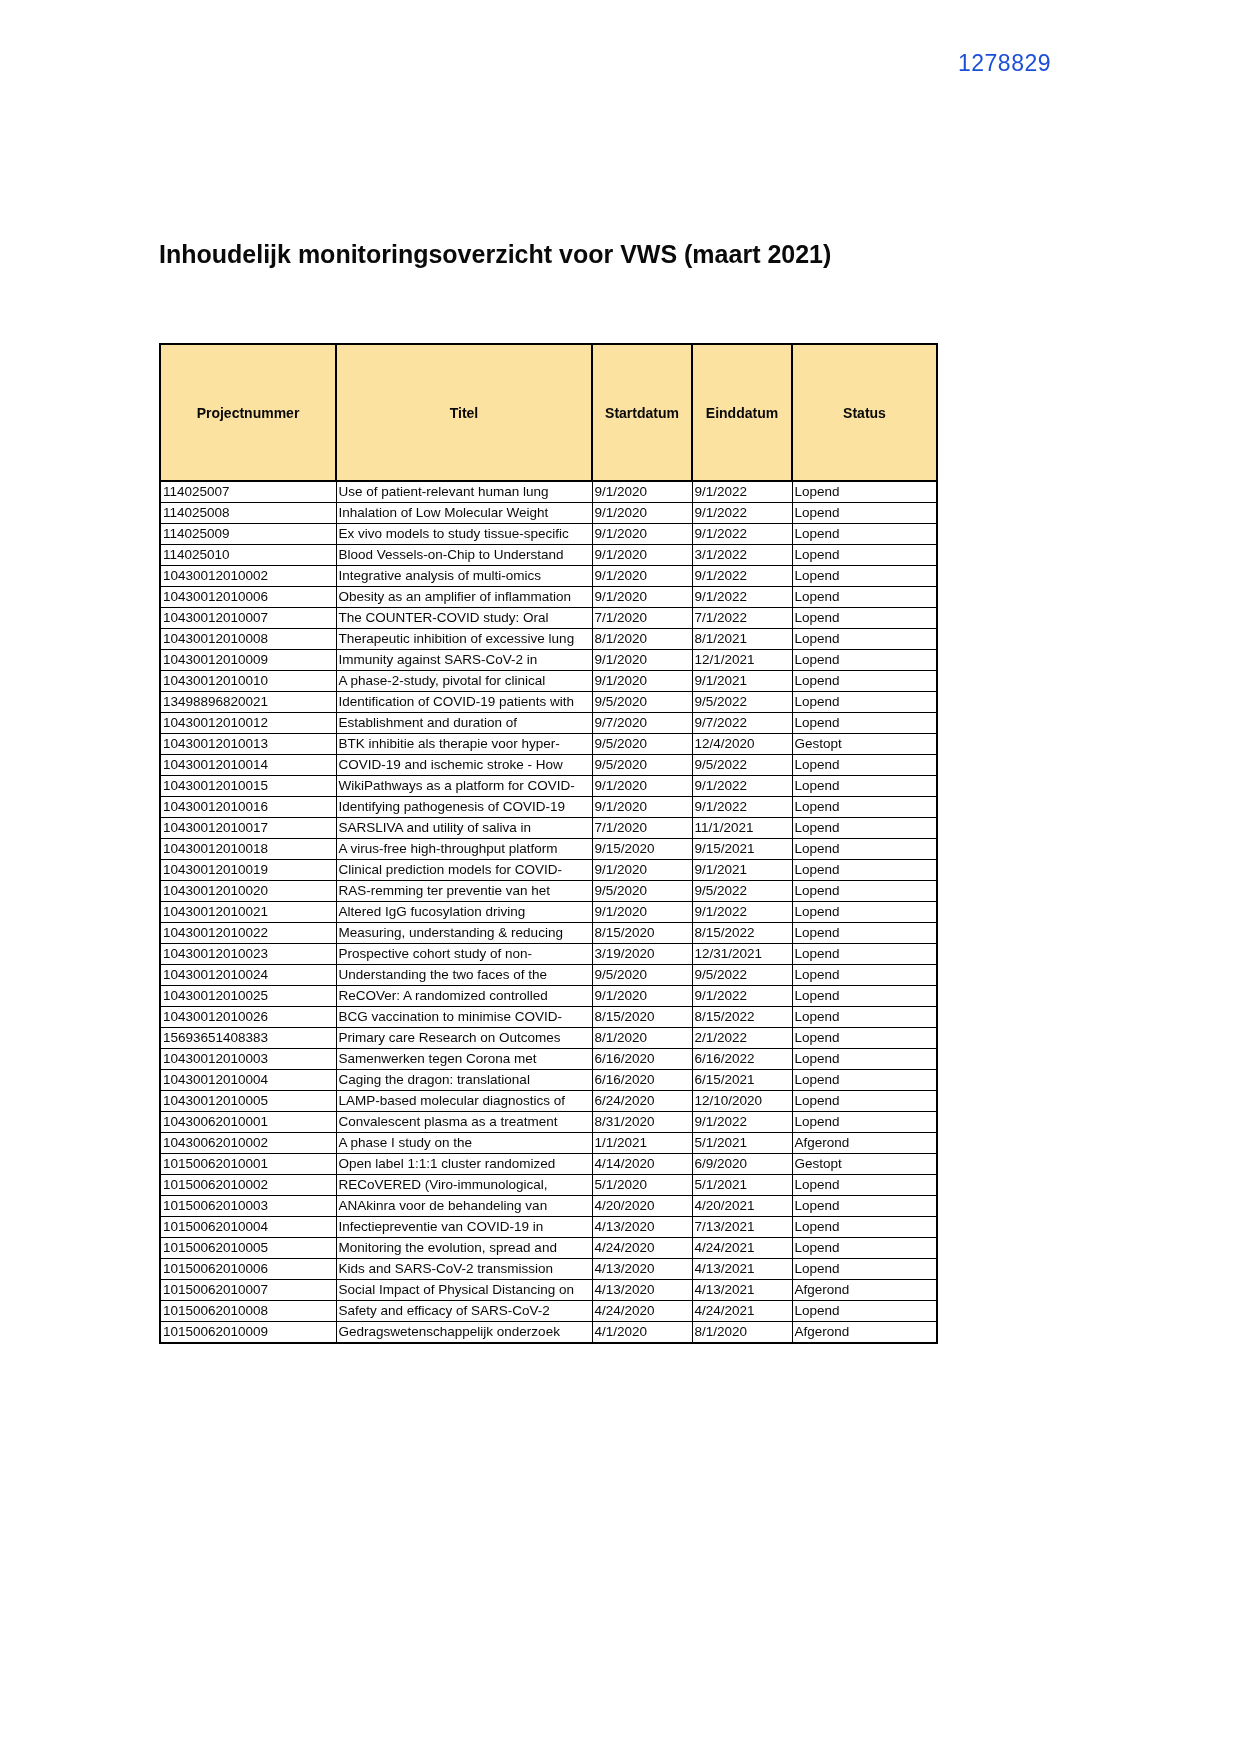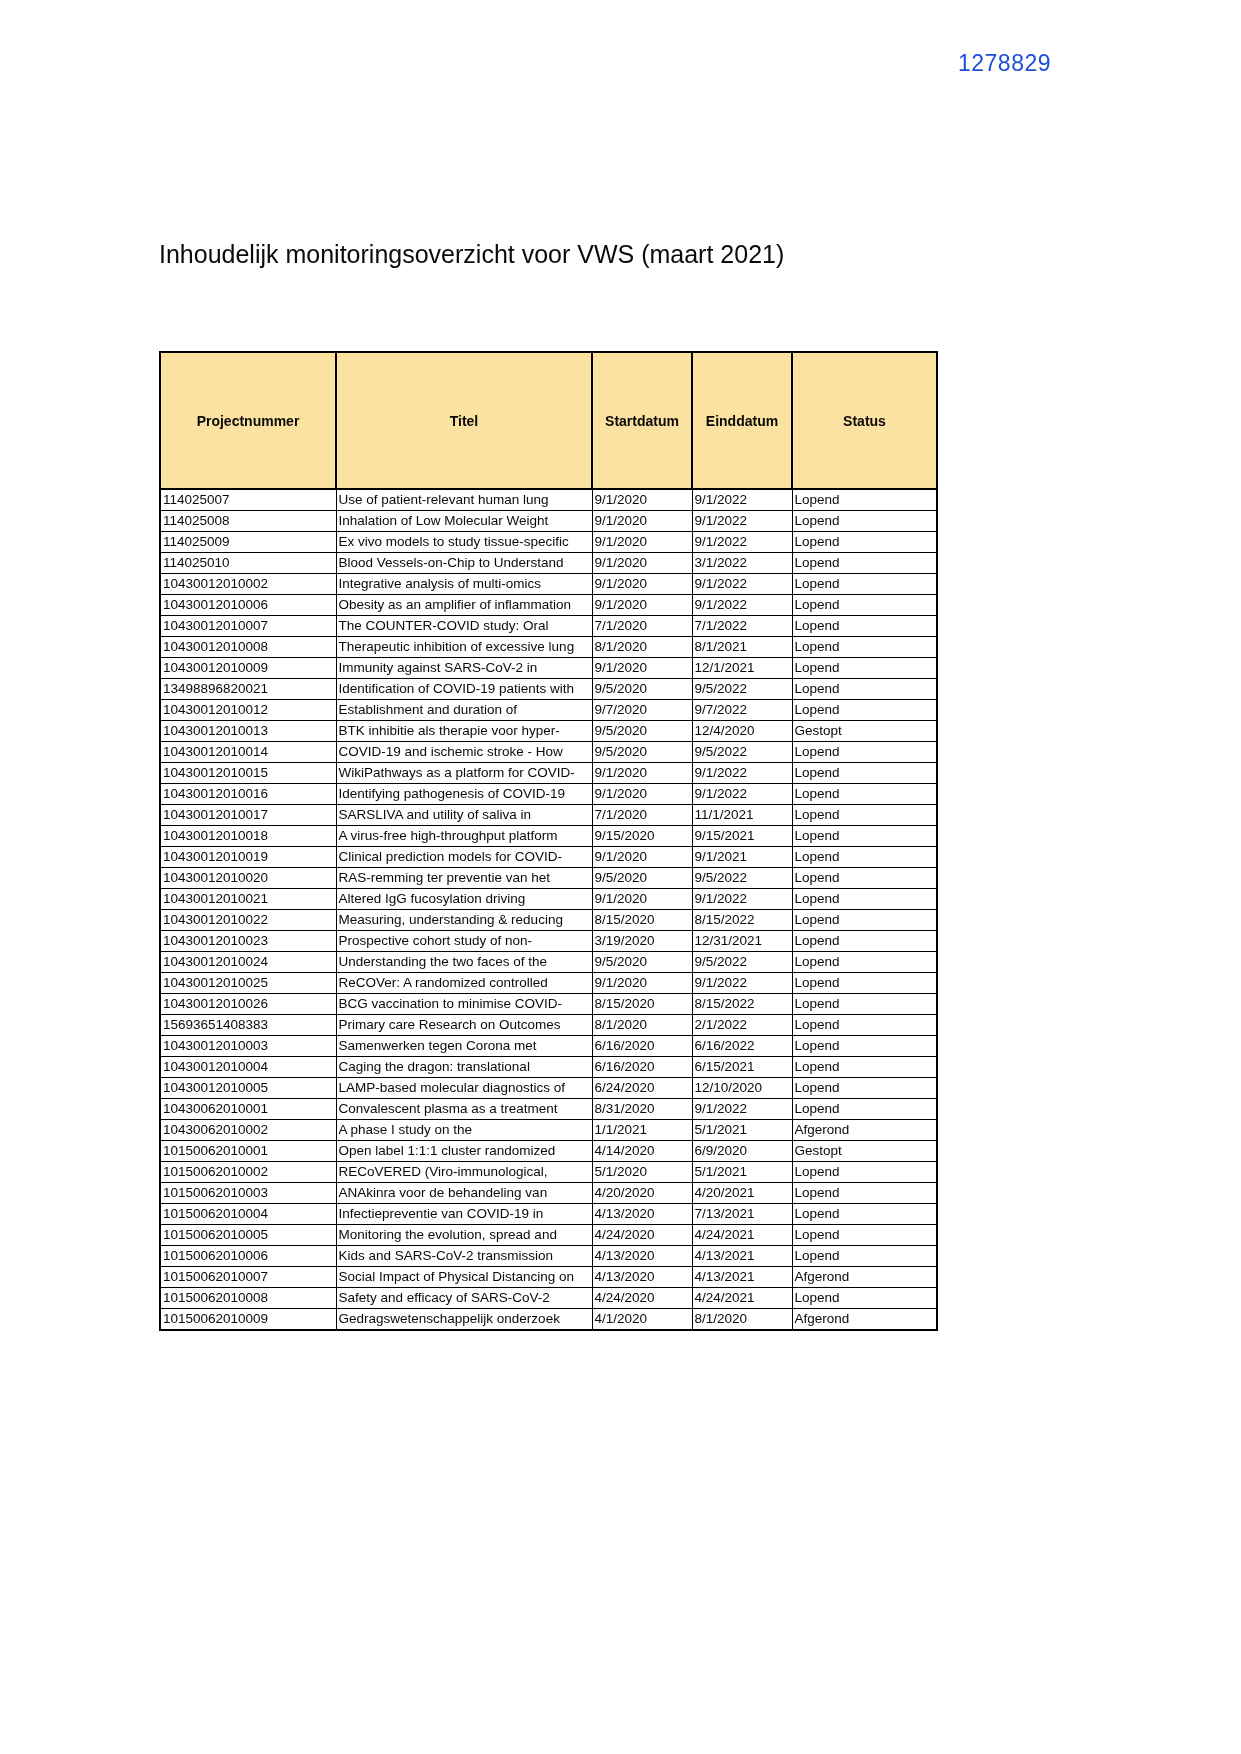--- a/index.html
+++ b/index.html
@@ -18,33 +18,32 @@
     left: 958px;
     font-size: 23px;
     letter-spacing: 0.5px;
     color: #1d4ed8;
   }
   .doc-title {
     position: absolute;
     top: 240px;
     left: 159px;
     font-size: 25px;
-    font-weight: normal;
+    font-weight: bold;
     color: #0a0a0a;
     white-space: nowrap;
   }
   table.project-table {
     position: absolute;
     top: 343px;
     left: 159px;
     width: 777px;
     border-collapse: collapse;
     table-layout: fixed;
     border: 2px solid #000;
-    margin-top: 8px;
   }
   col.c0 { width: 176px; }
   col.c1 { width: 256px; }
   col.c2 { width: 100px; }
   col.c3 { width: 100px; }
   col.c4 { width: 145px; }
   .project-table th {
     background: var(--header-bg, #fce2a0);
     border: 2px solid #000;
     height: 137px;
@@ -150,20 +149,27 @@
           <td>Lopend</td>
         </tr>
         <tr>
           <td>10430012010009</td>
           <td>Immunity against SARS-CoV-2 in</td>
           <td>9/1/2020</td>
           <td>12/1/2021</td>
           <td>Lopend</td>
         </tr>
         <tr>
+          <td>10430012010010</td>
+          <td>A phase-2-study, pivotal for clinical</td>
+          <td>9/1/2020</td>
+          <td>9/1/2021</td>
+          <td>Lopend</td>
+        </tr>
+        <tr>
           <td>13498896820021</td>
           <td>Identification of COVID-19 patients with</td>
           <td>9/5/2020</td>
           <td>9/5/2022</td>
           <td>Lopend</td>
         </tr>
         <tr>
           <td>10430012010012</td>
           <td>Establishment and duration of</td>
           <td>9/7/2020</td>

